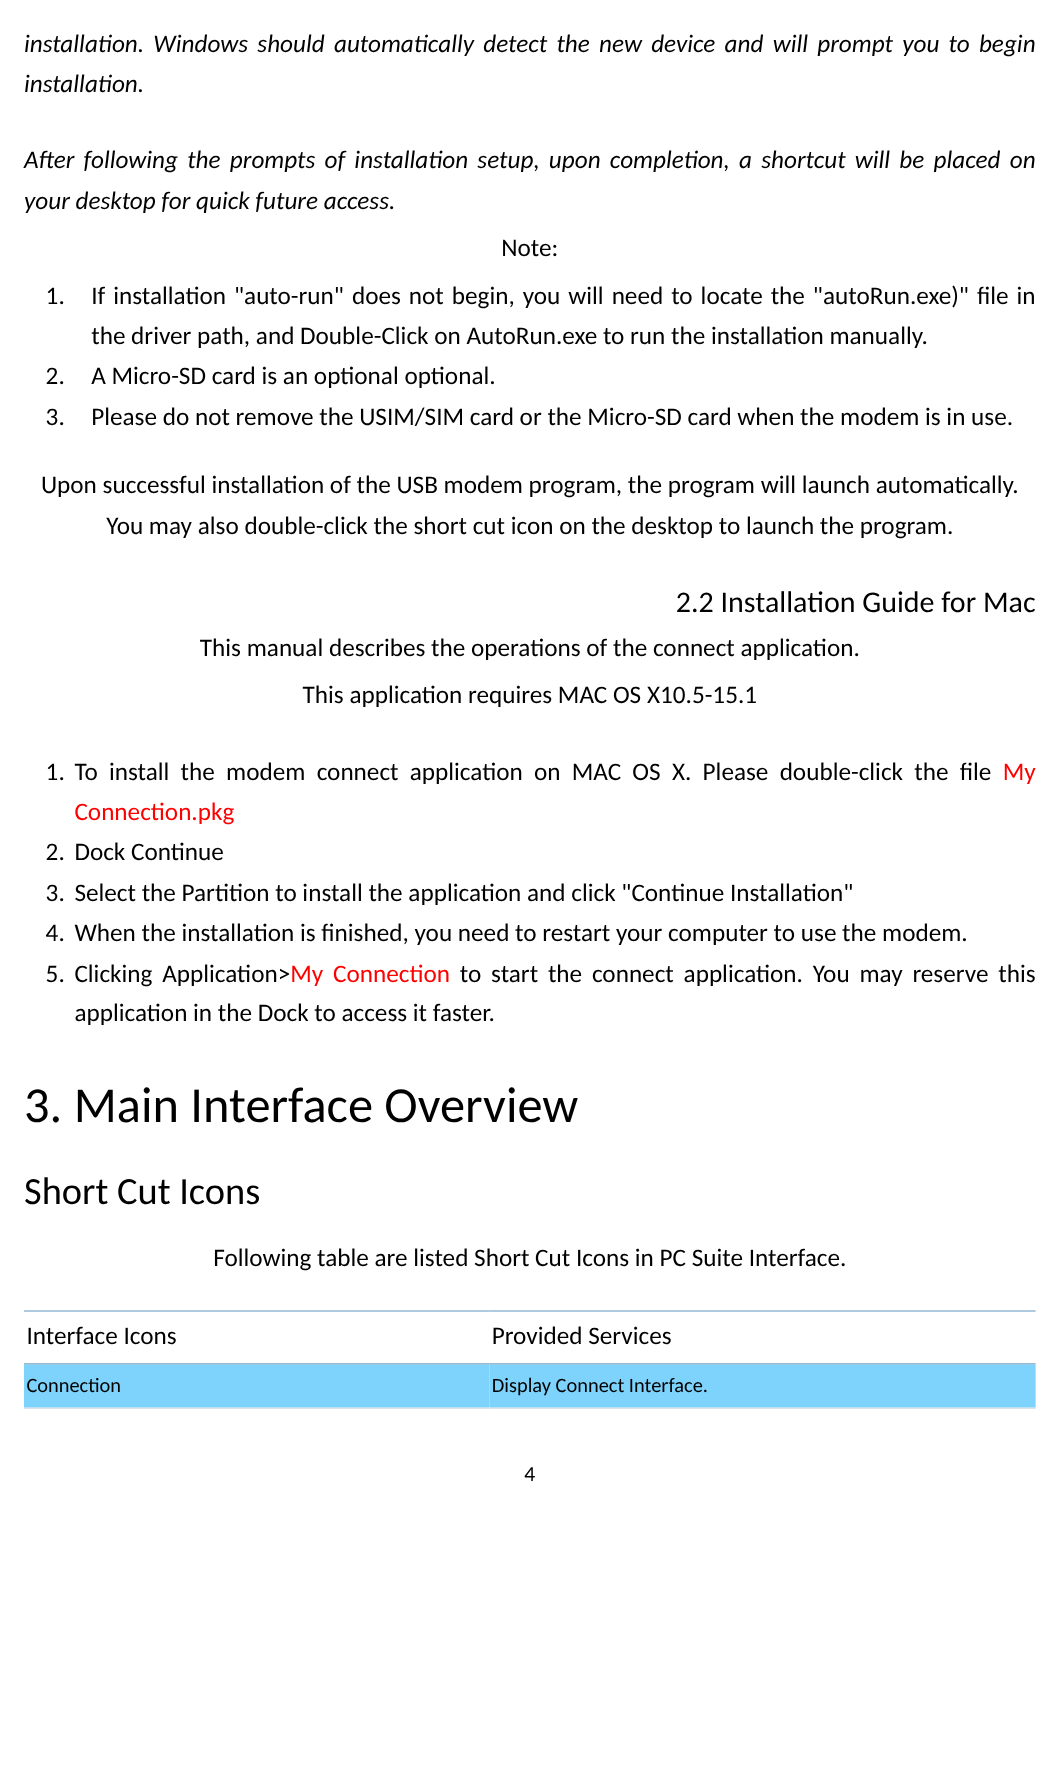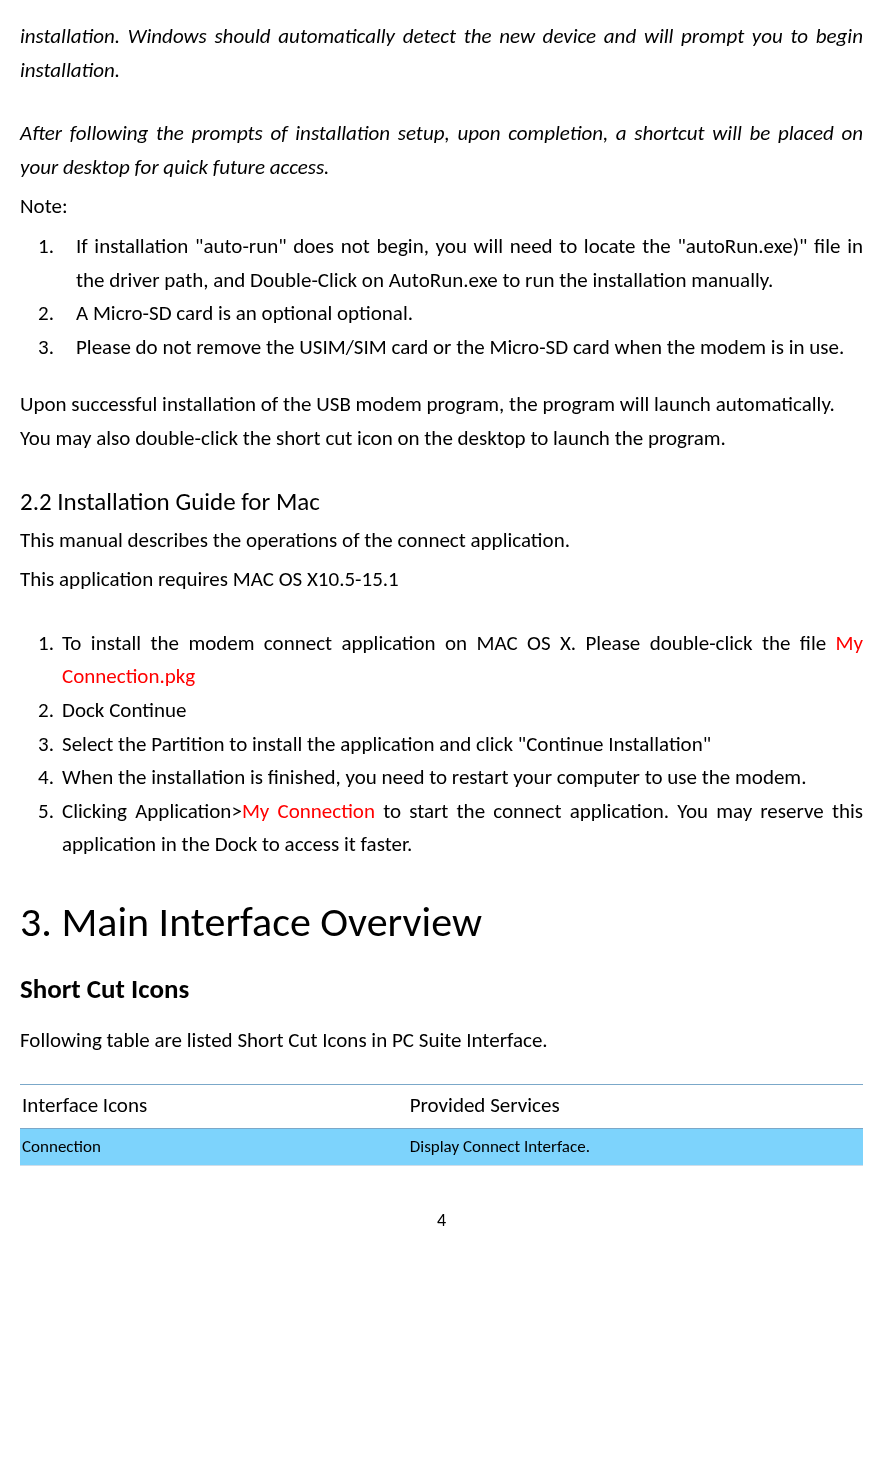--- a/index.html
+++ b/index.html
@@ -6,20 +6,21 @@
     font-family: Calibri, "Segoe UI", Arial, sans-serif;
     margin: 0;
     padding: 20px 20px 20px 20px;
     color: #000;
     font-size: 21px;
     line-height: 1.6;
     width: 843px;
   }
   .para {
     margin: 0 0 6px 0;
+    text-align: center;
   }
   .justify {
     text-align: justify;
     font-style: italic;
   }
   .note-list {
     margin: 0;
     padding-left: 56px;
     list-style: none;
     counter-reset: item;
@@ -53,29 +54,30 @@
     left: -24px;
   }
   .red {
     color: #ff0000;
   }
   h2.sub {
     font-size: 25px;
     font-weight: normal;
     margin: 26px 0 2px 0;
     color: #000;
+    text-align: right;
   }
   h1.main {
     font-size: 42px;
     font-weight: normal;
     margin: 26px 0 10px 0;
   }
   h2.shortcut {
-    font-size: 27px;
-    font-weight: bold;
+    font-size: 32px;
+    font-weight: normal;
     margin: 12px 0 14px 0;
   }
   table.icons {
     width: 100%;
     border-collapse: collapse;
     margin-top: 26px;
   }
   table.icons th {
     text-align: left;
     font-weight: normal;

